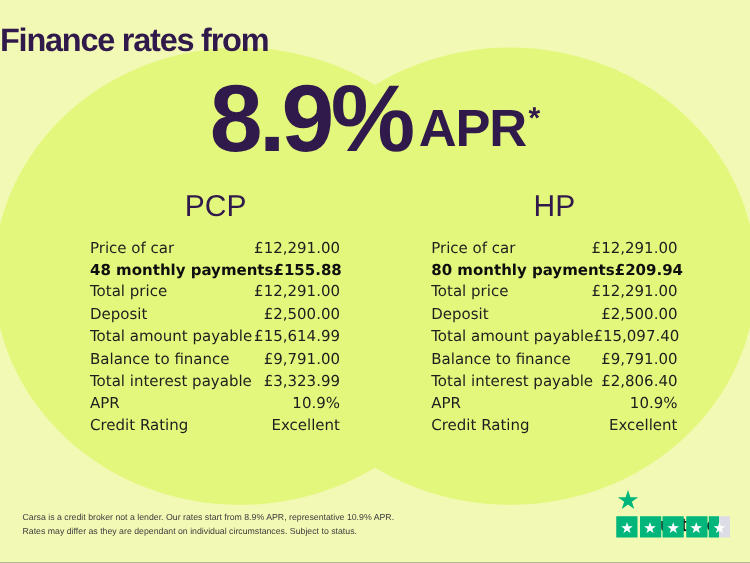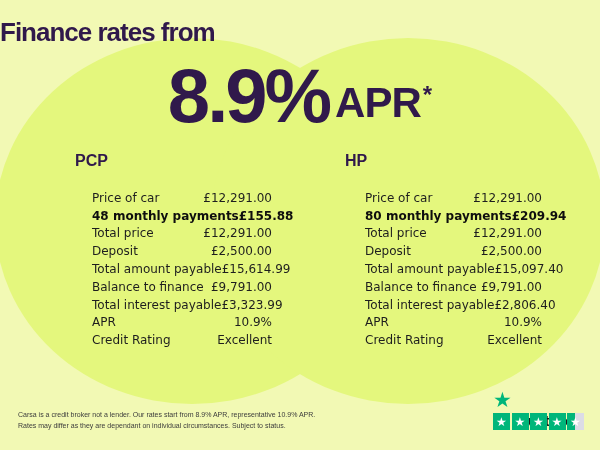--- a/index.html
+++ b/index.html
@@ -41,43 +41,43 @@
     font-family: "Liberation Sans", sans-serif;
     font-weight: 700;
   }
   .rate-big { font-size: 76px; line-height: 1; letter-spacing: -3px; }
   .rate-apr { font-size: 42px; line-height: 1; margin-left: 6px; margin-bottom: 10px; letter-spacing: -1px; }
   .rate-ast { font-size: 24px; line-height: 1; margin-left: 2px; margin-bottom: 27px; }
 
   .col-header {
     position: absolute;
     top: 152px;
-    font-family: "Liberation Sans", sans-serif;
-    font-weight: 700;
-    font-size: 16px;
+    text-align: center;
+    font-family: "Liberation Sans", sans-serif;
+    font-weight: 400;
+    font-size: 24px;
     color: #30194B;
   }
   .col-header.pcp { left: 75px;  width: 195px; }
   .col-header.hp  { left: 345px; width: 197px; }
 
   .ftable {
     position: absolute;
     top: 189px;
     font-size: 12px;
     color: #1E1E1E;
   }
   .ftable.pcp { left: 72px;  width: 200px; }
   .ftable.hp  { left: 345px; width: 197px; }
   .trow {
     display: flex;
     justify-content: space-between;
     align-items: center;
     height: 17.8px;
     white-space: nowrap;
-    margin-left: 20px;
   }
   .trow.bold { font-weight: 700; color: #0e0e0e; }
   .tlabel { text-align: left; }
   .tvalue { text-align: right; }
 
   .disclaimer {
     position: absolute;
     left: 18px; top: 409px;
     font-family: "Liberation Sans", sans-serif;
     font-size: 7px;

